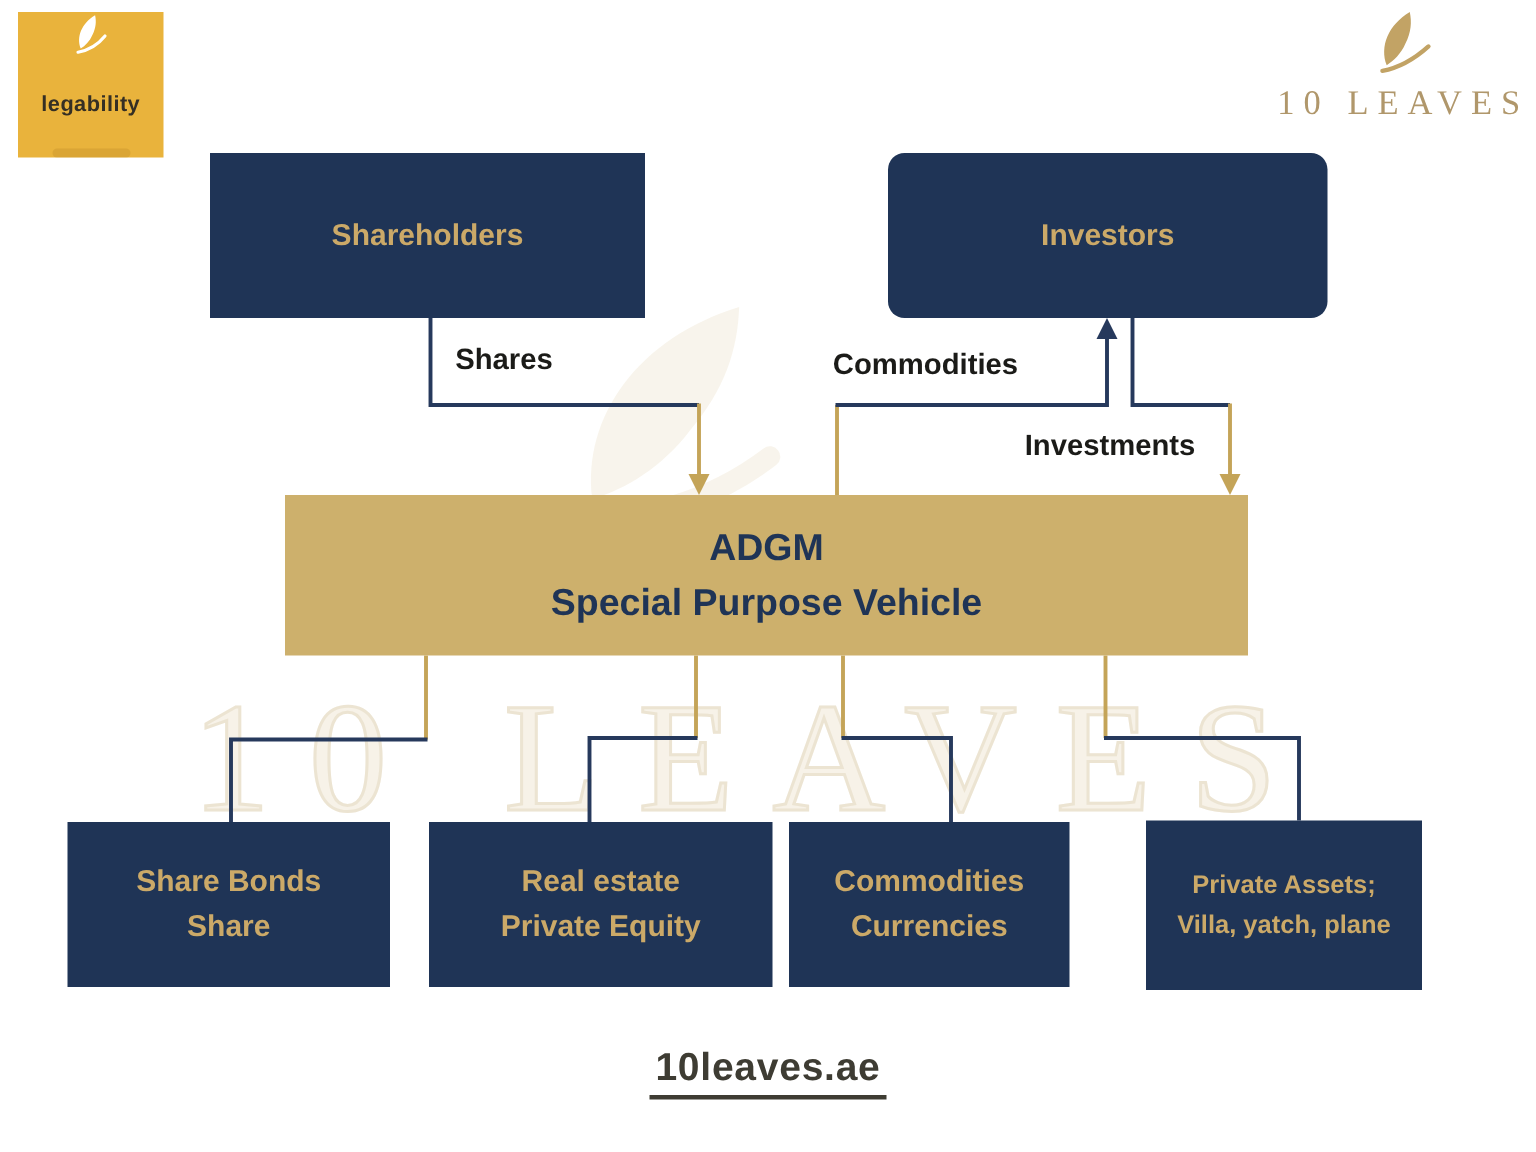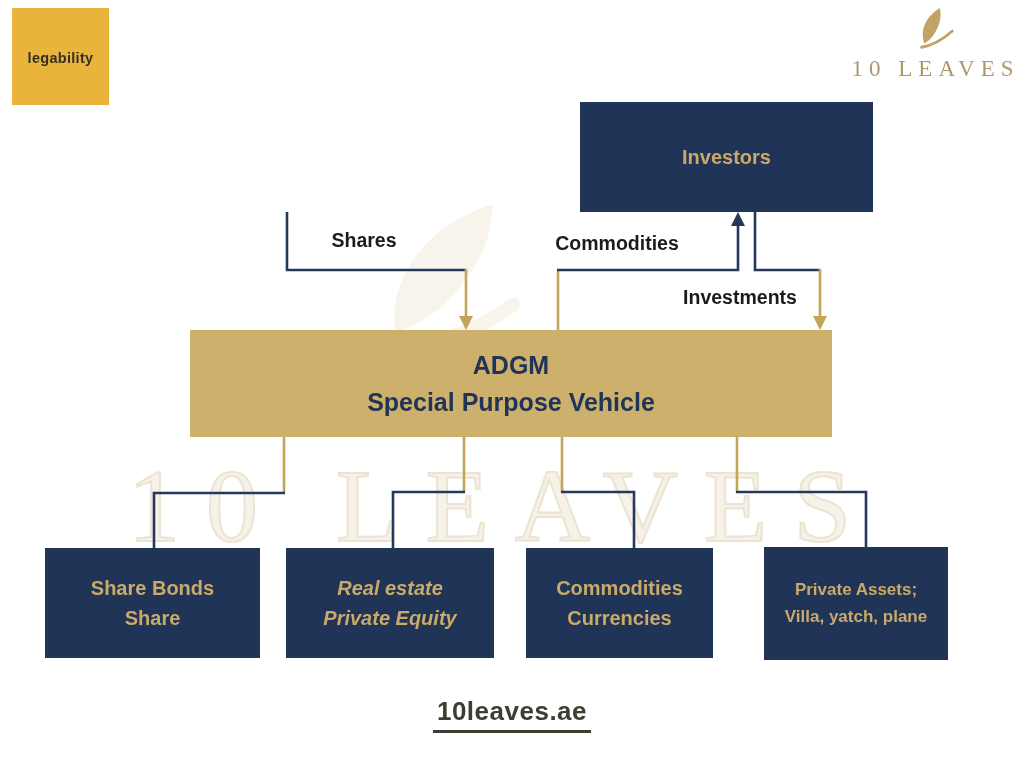--- a/index.html
+++ b/index.html
@@ -16,21 +16,21 @@
   .wm-text{
     position:absolute;left:128px;top:446px;z-index:0;
     font-family:"Liberation Serif",serif;font-size:104px;font-weight:400;
     letter-spacing:26px;white-space:nowrap;
     color:#f7f2e8;-webkit-text-stroke:2px var(--wm-stroke);
   }
   .wm-leaf{position:absolute;left:345px;top:190px;z-index:0;}
   
   .legability{
     position:absolute;left:12px;top:8px;width:97px;height:97px;z-index:2;
-    background:var(--legability-bg);display:flex;flex-direction:row;
+    background:var(--legability-bg);display:flex;flex-direction:column;
     align-items:center;justify-content:center;gap:21px;
   }
   .legability .wordmark{
     font-size:14.5px;font-weight:bold;color:#352f24;letter-spacing:.3px;margin-top:2px;
   }
   .legability .tagline{width:52px;height:6px;border-radius:3px;background:rgba(150,105,20,.18);}
   .tenleaves{
     position:absolute;right:6px;top:6px;width:165px;z-index:2;
     display:flex;flex-direction:column;align-items:center;
   }
@@ -45,32 +45,32 @@
   .arrow-navy{fill:var(--navy-line);}
   .arrow-gold{fill:var(--gold-line);}
   
   .node{
     position:absolute;z-index:2;display:flex;flex-direction:column;
     align-items:center;justify-content:center;text-align:center;line-height:1.5;
   }
   .node.navy{background:var(--navy);color:var(--gold-text);font-weight:bold;}
   .node.gold{background:var(--gold);color:var(--navy);font-weight:bold;align-items:center;}
   .n-shareholders{left:140px;top:102px;width:290px;height:110px;font-size:20px;}
-  .n-investors{left:580px;top:102px;width:293px;height:110px;font-size:20px;}
+  .n-investors{left:592px;top:102px;width:293px;height:110px;font-size:20px;border-radius:11px;}
   .n-adgm{left:190px;top:330px;width:642px;height:107px;font-size:25px;line-height:1.45;}
   .n-out1{left:45px;top:548px;width:215px;height:110px;font-size:20px;}
-  .n-out2{left:286px;top:548px;width:208px;height:110px;font-size:20px;font-style:italic;}
+  .n-out2{left:286px;top:548px;width:229px;height:110px;font-size:20px;}
   .n-out3{left:526px;top:548px;width:187px;height:110px;font-size:20px;}
   .n-out4{left:764px;top:547px;width:184px;height:113px;font-size:17px;line-height:1.55;}
   
   .edge-label{
     position:absolute;z-index:3;color:var(--label);font-weight:600;
     font-size:19.5px;text-align:center;white-space:nowrap;
   }
-  .lb-shares{left:312px;top:229px;width:104px;}
+  .lb-shares{left:284px;top:229px;width:104px;}
   .lb-securities{left:554px;top:232px;width:126px;}
   .lb-investments{left:665px;top:286px;width:150px;}
   
   .footer{position:absolute;left:0;right:0;top:696px;text-align:center;z-index:2;}
   .footer .site{
     display:inline-block;font-size:26px;font-weight:bold;color:var(--footer);
     letter-spacing:.5px;border-bottom:3px solid var(--footer);padding:0 4px 3px 4px;
   }
 </style>
 </head>
@@ -118,20 +118,23 @@
     <path class="ln-gold" d="M284 437 V493"></path>
     <path class="ln-navy" d="M285 493 H154 V548"></path>
     <path class="ln-gold" d="M464 437 V492"></path>
     <path class="ln-navy" d="M465 492 H393 V548"></path>
     <path class="ln-gold" d="M562 437 V492"></path>
     <path class="ln-navy" d="M561 492 H634 V548"></path>
     <path class="ln-gold" d="M737 437 V492"></path>
     <path class="ln-navy" d="M736 492 H866 V547"></path>
   </svg>
 
+  <div class="node navy n-shareholders">
+    <span>Shareholders</span>
+  </div>
   <div class="node navy n-investors">
     <span>Investors</span>
   </div>
   <div class="node gold n-adgm">
     <span>ADGM</span>
     <span>Special Purpose Vehicle</span>
   </div>
   <div class="node navy n-out1">
     <span>Share Bonds</span>
     <span>Share</span>

